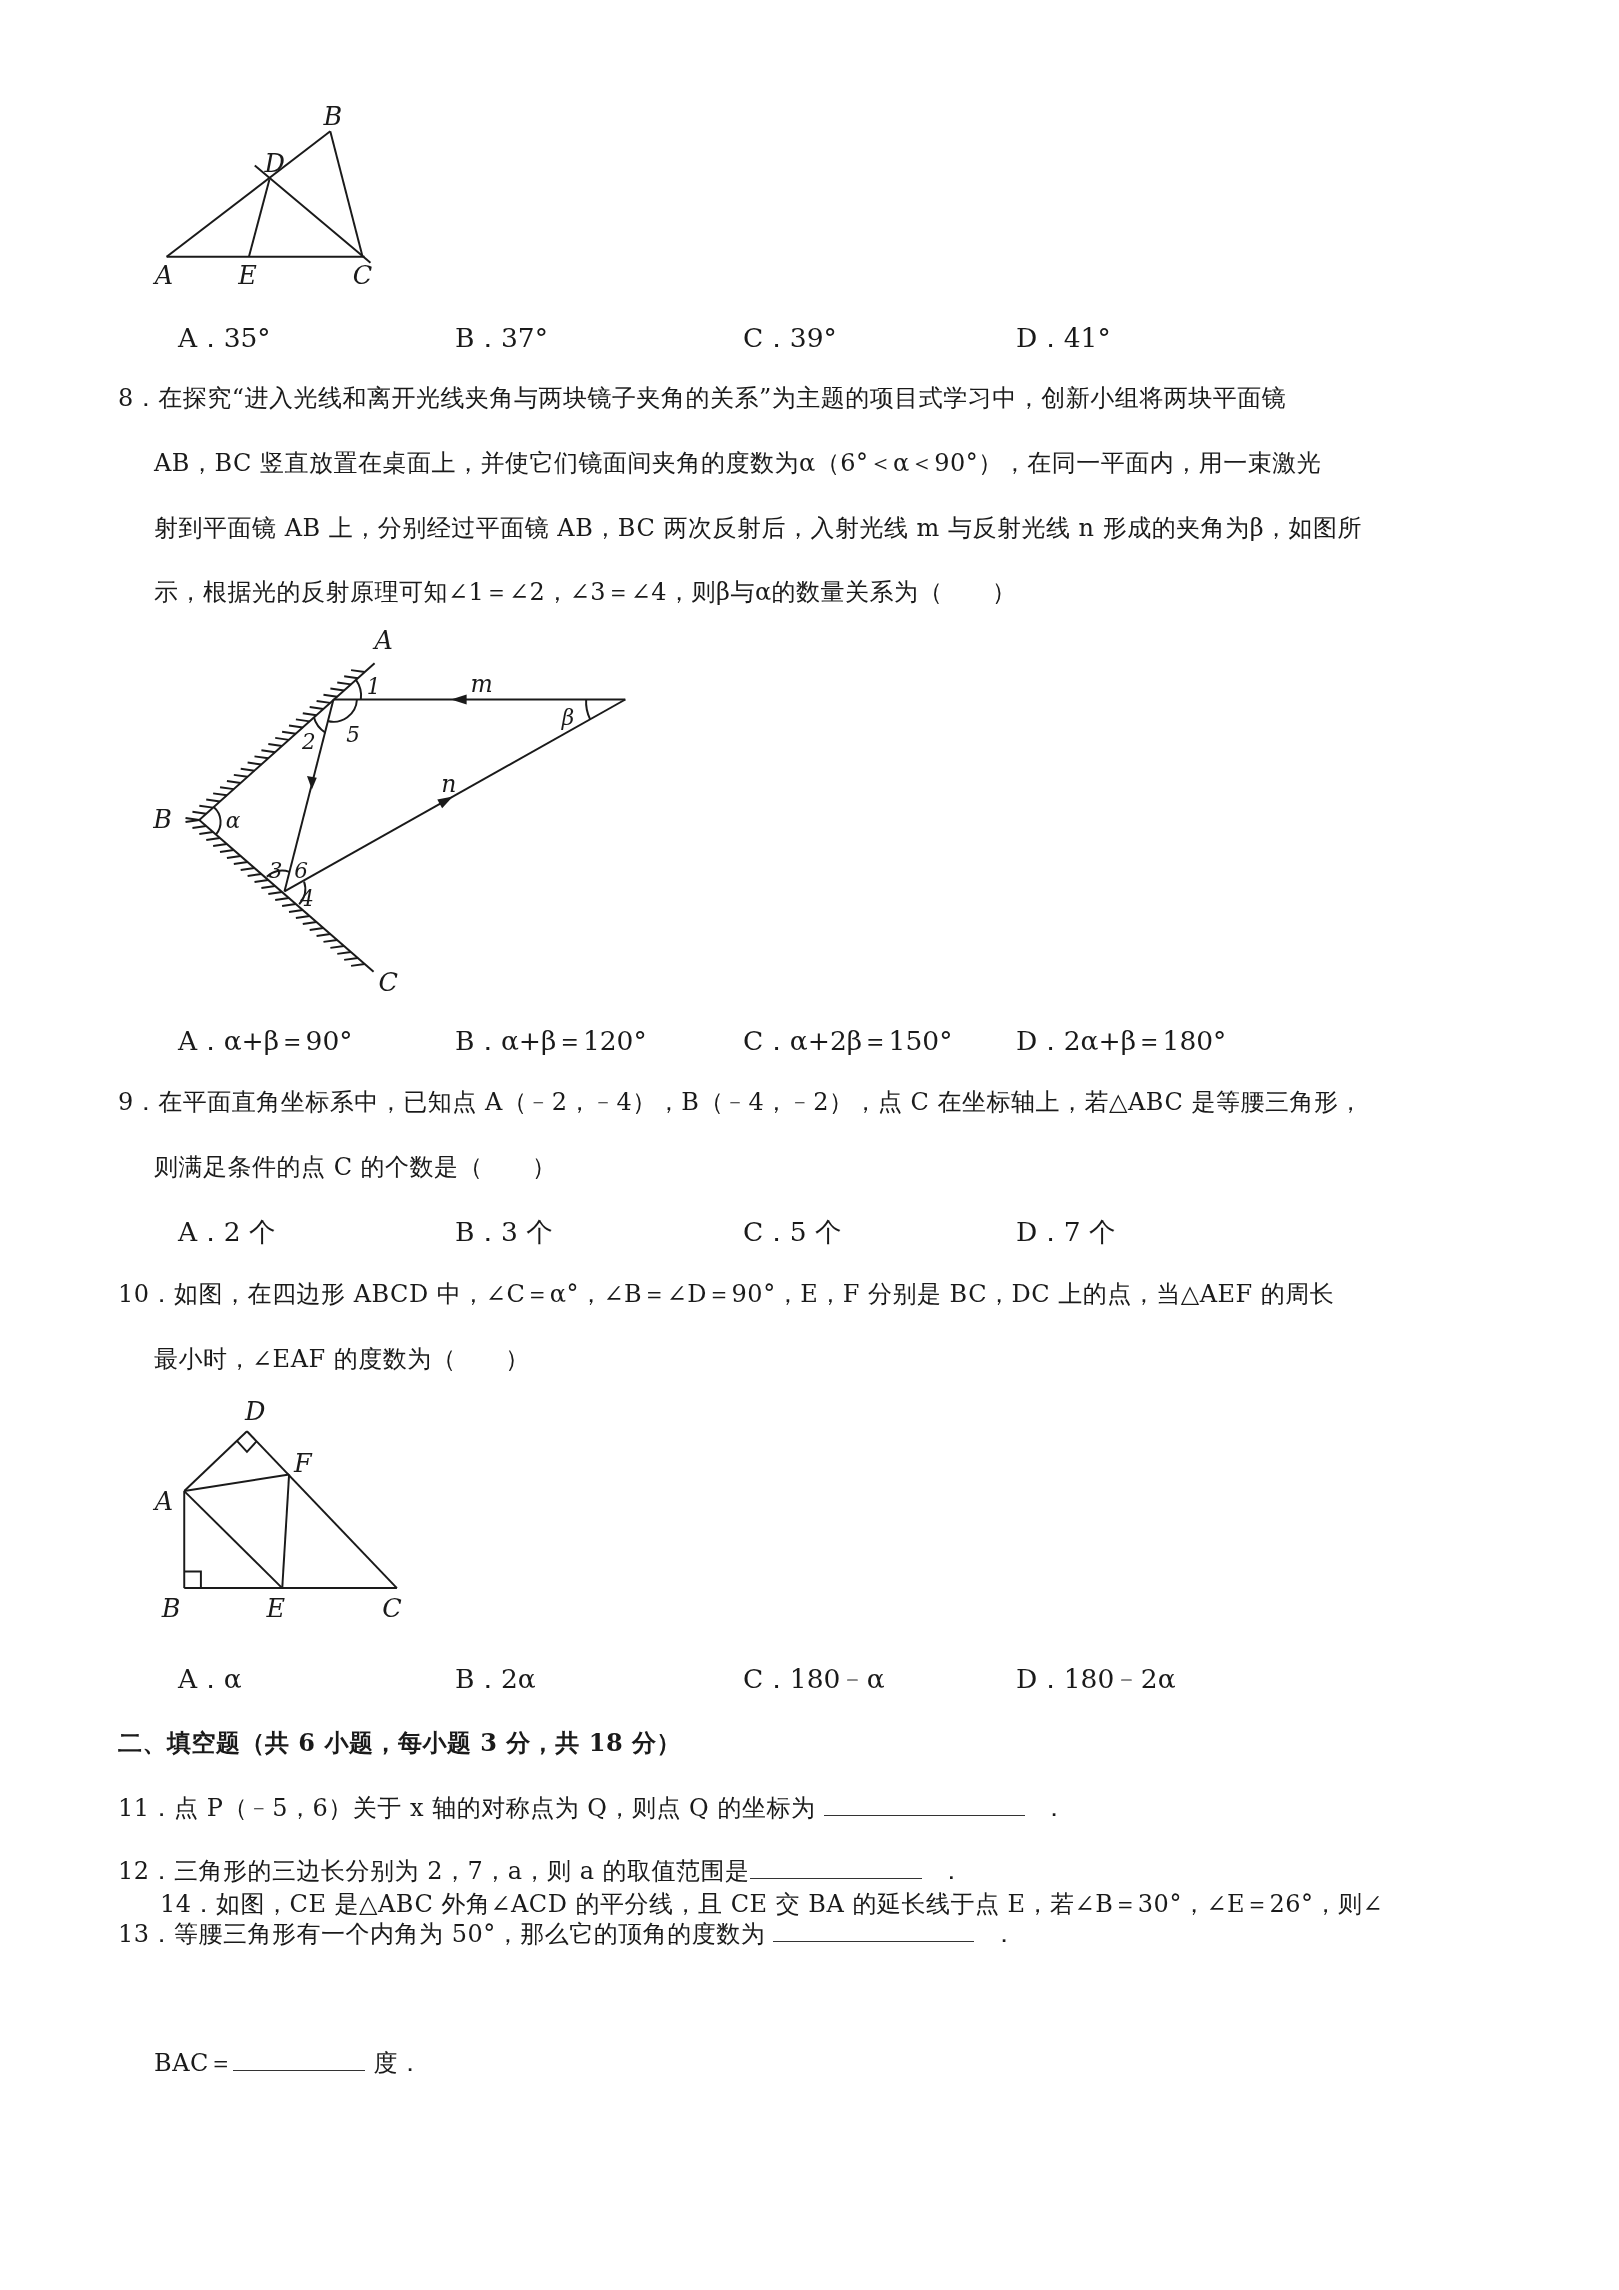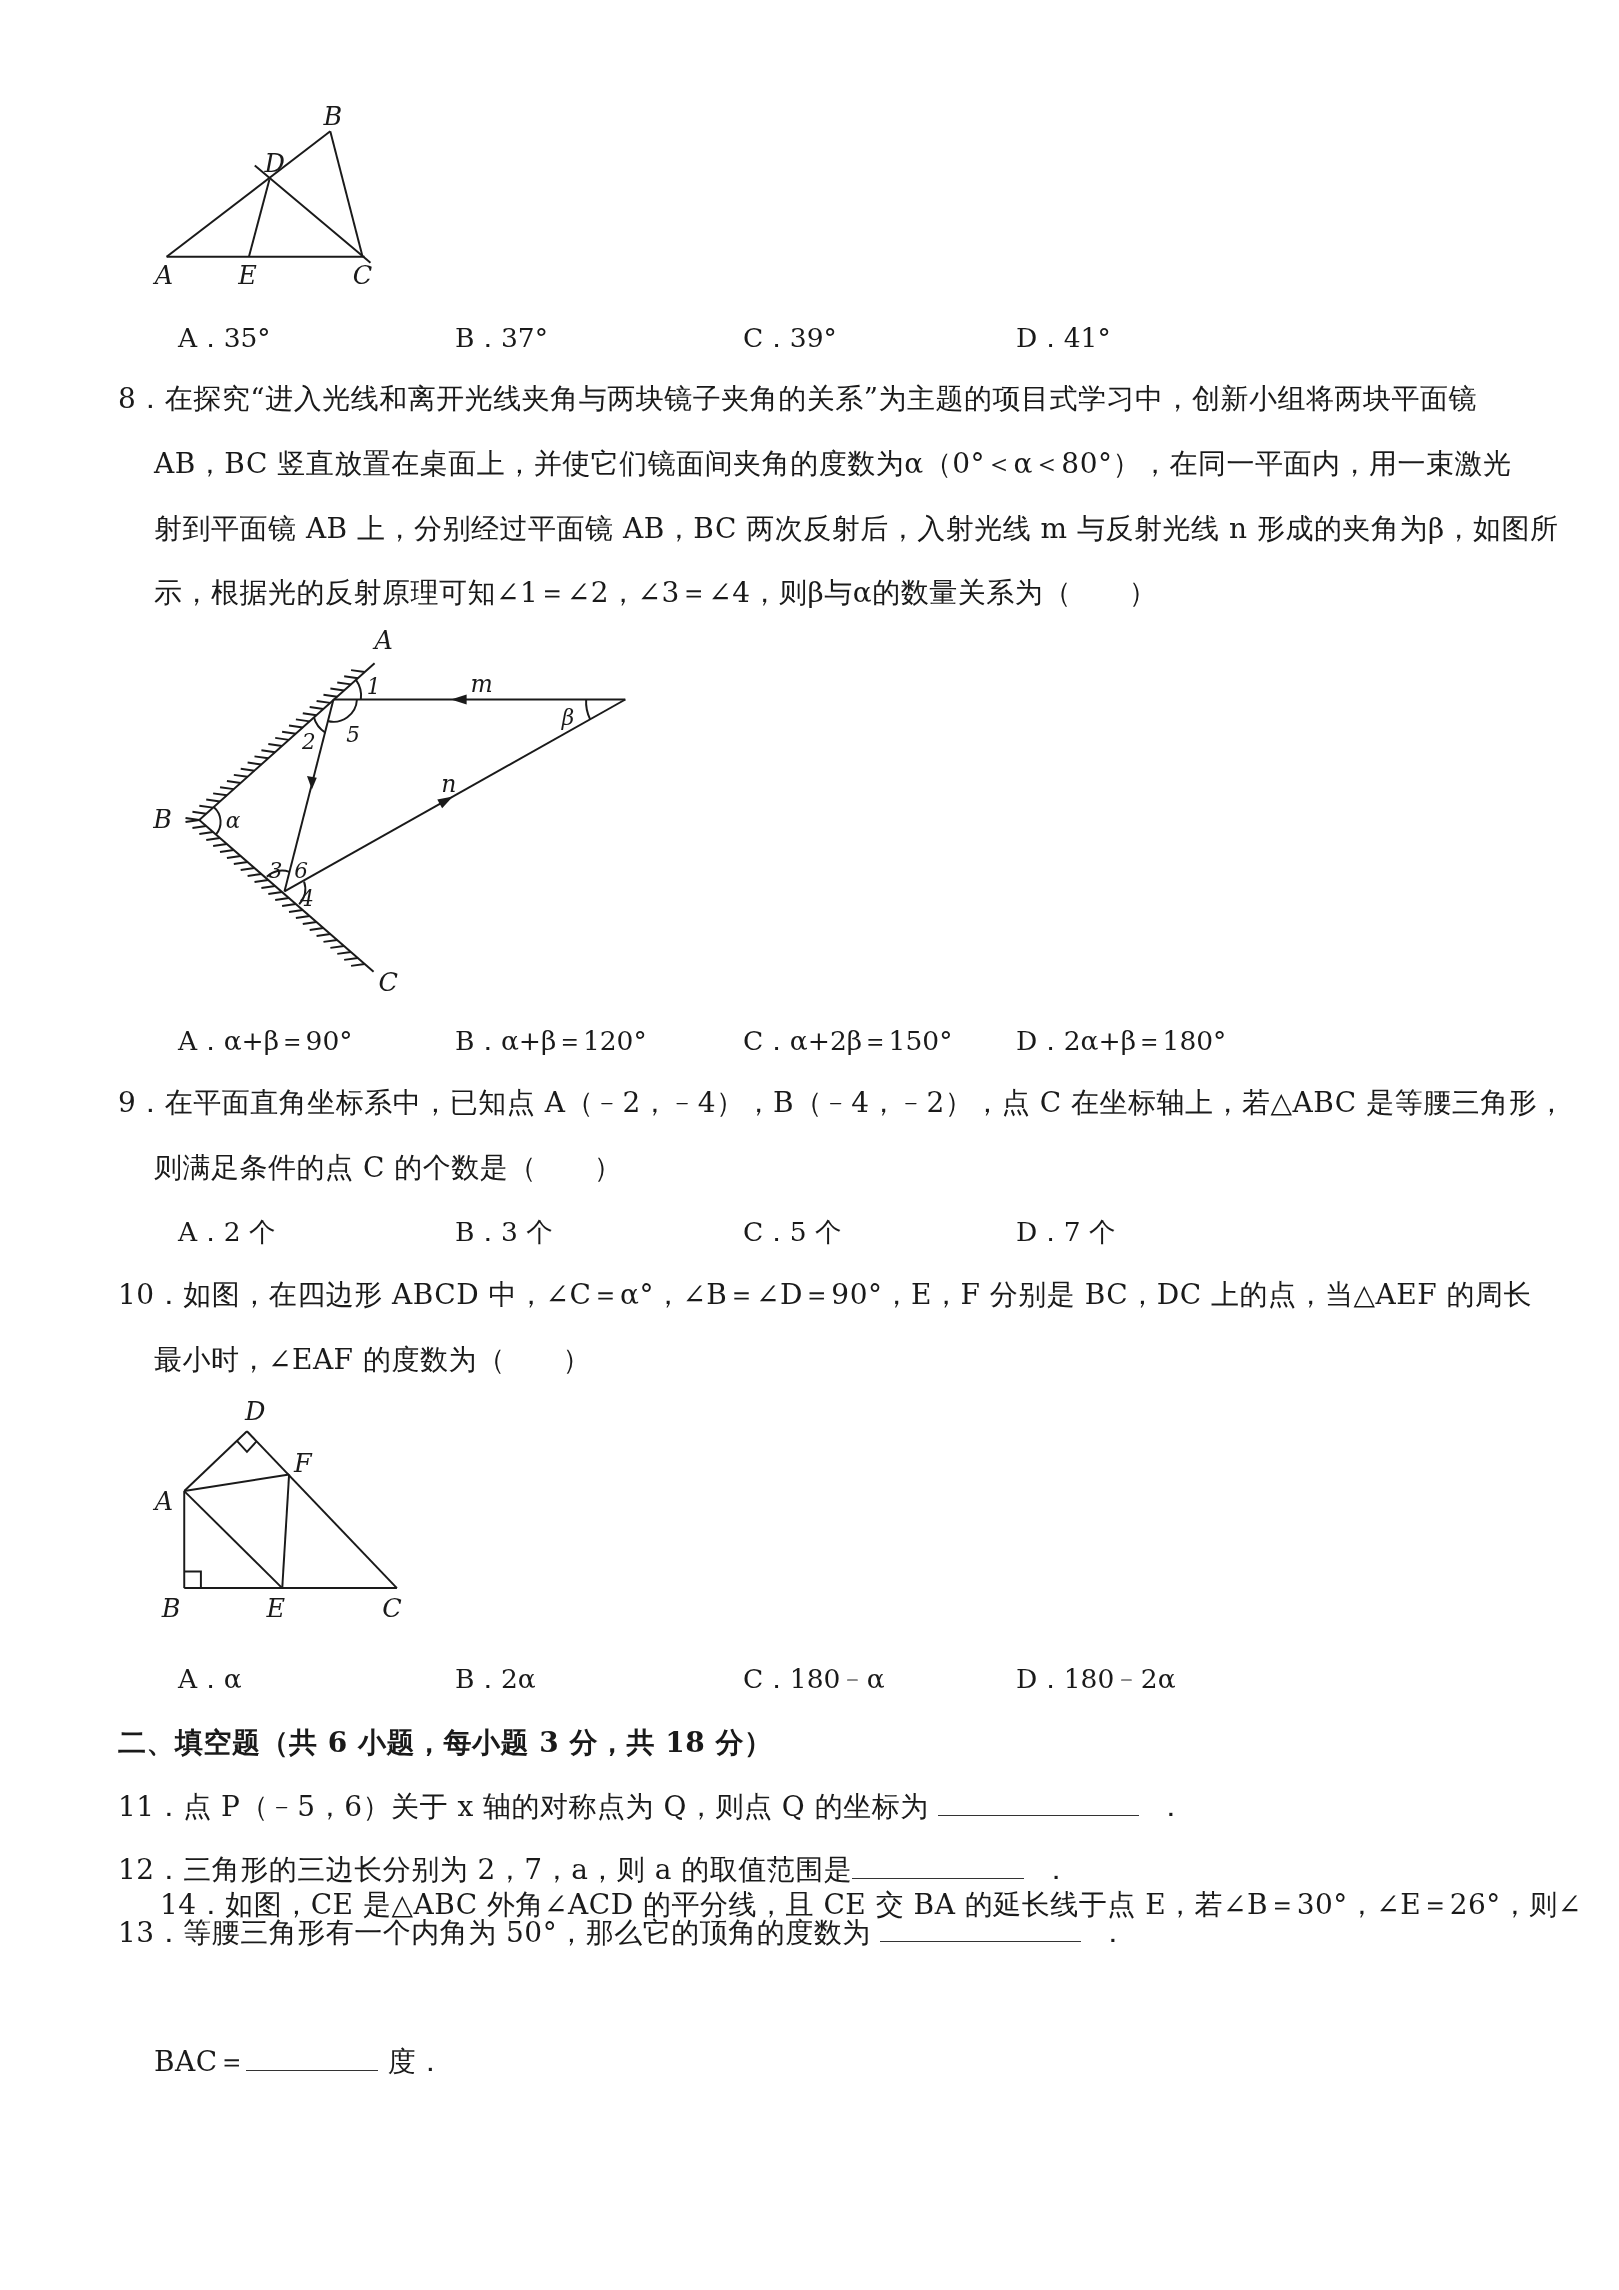--- a/index.html
+++ b/index.html
@@ -2,21 +2,21 @@
 <html><head>
 <meta charset="utf-8">
 <style>
   html, body { margin: 0; padding: 0; background: #ffffff; }
   body {
     width: 1619px; height: 2291px; position: relative; overflow: hidden;
     font-family: "DejaVu Serif", "Liberation Serif", serif;
     color: #1a1a1a;
   }
   .line {
-    position: absolute; left: 118px; font-size: 28px; line-height: 35px;
+    position: absolute; left: 118px; font-size: 24px; line-height: 35px;
     white-space: nowrap; letter-spacing: 0.5px;
   }
   .indent { left: 154px; }
   .opts { position: absolute; left: 154px; font-size: 26.5px; line-height: 35px; white-space: nowrap; }
   .opt { position: absolute; top: 0; white-space: nowrap; margin-left: 24px; }
   .opt.a { left: 0; }
   .opt.b { left: 277px; }
   .opt.c { left: 565px; }
   .opt.d { left: 838px; }
   .section { font-weight: bold; }
@@ -44,21 +44,21 @@
 </svg>
 
 <div class="opts" style="top:320px;">
   <span class="opt a">A．35°</span>
   <span class="opt b">B．37°</span>
   <span class="opt c">C．39°</span>
   <span class="opt d">D．41°</span>
 </div>
 
 <div class="line" style="top:381px;">8．在探究“进入光线和离开光线夹角与两块镜子夹角的关系”为主题的项目式学习中，创新小组将两块平面镜</div>
-<div class="line indent" style="top:446px;">AB，BC 竖直放置在桌面上，并使它们镜面间夹角的度数为α（0°＜α＜80°），在同一平面内，用一束激光</div>
+<div class="line indent" style="top:446px;">AB，BC 竖直放置在桌面上，并使它们镜面间夹角的度数为α（6°＜α＜90°），在同一平面内，用一束激光</div>
 <div class="line indent" style="top:511px;text-align:center;">射到平面镜 AB 上，分别经过平面镜 AB，BC 两次反射后，入射光线 m 与反射光线 n 形成的夹角为β，如图所</div>
 <div class="line indent" style="top:575px;">示，根据光的反射原理可知∠1＝∠2，∠3＝∠4，则β与α的数量关系为（　　）</div>
 
 <svg class="fig" style="left:147px;top:627px;" width="510" height="382" viewBox="0 0 520 390">
   <defs>
     <pattern id="hatch" width="1" height="1"></pattern>
   </defs>
   <g>
     <line x1="53" y1="197" x2="232" y2="37"></line>
   </g>

